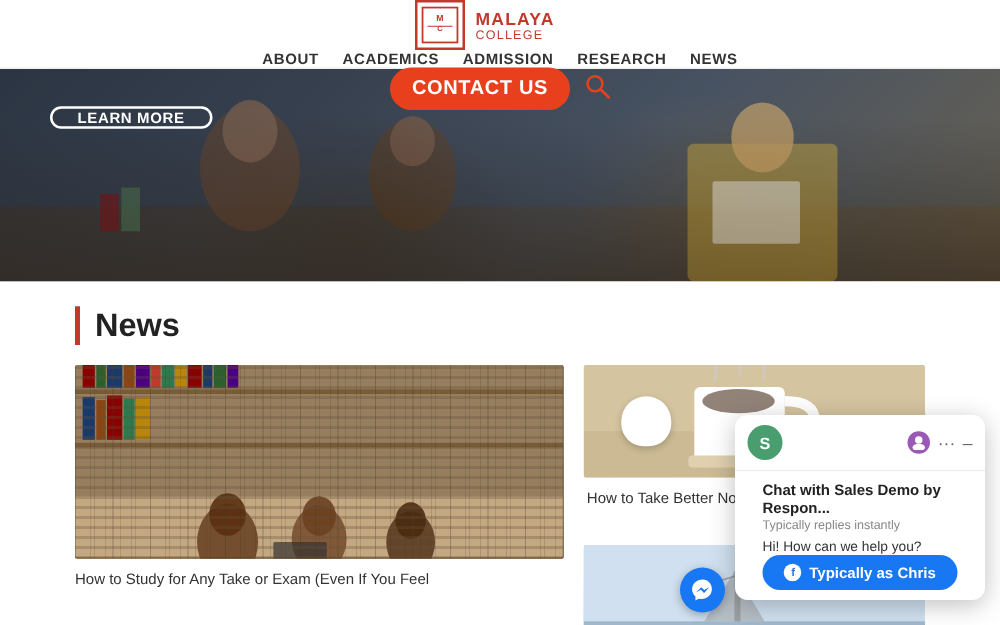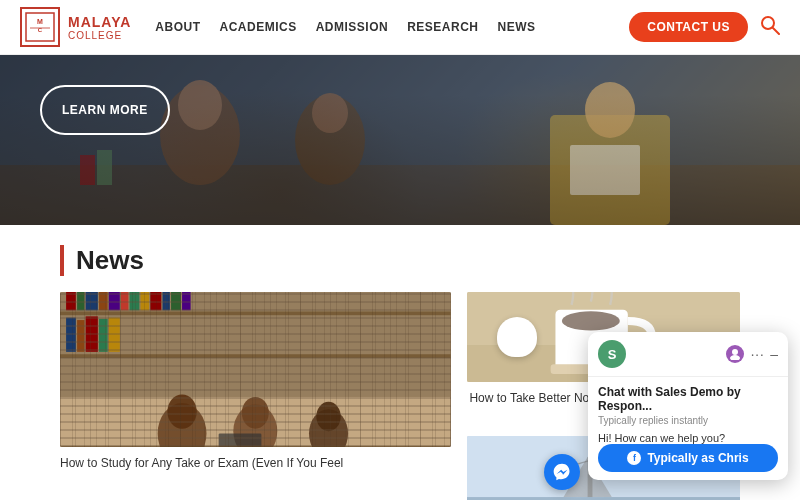--- a/index.html
+++ b/index.html
@@ -8,20 +8,21 @@
     
     .header {
       display: flex;
       align-items: center;
       padding: 0 20px;
       height: 55px;
       background: #fff;
       border-bottom: 1px solid #eee;
       position: relative;
       z-index: 10;
+      flex-direction: column;
     }
     .logo-area {
       display: flex;
       align-items: center;
       margin-right: 24px;
     }
     .logo-box {
       width: 40px;
       height: 40px;
       border: 2px solid #c0392b;
@@ -68,21 +69,21 @@
       display: flex;
       align-items: center;
       gap: 12px;
     }
     .contact-btn {
       background: #e8401c;
       color: #fff;
       border: none;
       border-radius: 25px;
       padding: 8px 18px;
-      font-size: 12px;
+      font-size: 16px;
       font-weight: bold;
       cursor: pointer;
       letter-spacing: 0.5px;
     }
     .search-icon-btn {
       background: none;
       border: none;
       cursor: pointer;
       color: #e8401c;
       font-size: 18px;
@@ -114,21 +115,21 @@
         radial-gradient(ellipse 150px 120px at 70% 60%, rgba(200,160,80,0.4) 0%, transparent 70%);
     }
     .learn-more-btn {
       position: absolute;
       top: 30px;
       left: 40px;
       background: transparent;
       color: #fff;
       border: 2px solid #fff;
       border-radius: 25px;
-      padding: 16px 20px;
+      padding: 0 20px;
       font-size: 12px;
       font-weight: bold;
       cursor: pointer;
       letter-spacing: 0.5px;
     }
 
     
     .news-section {
       padding: 20px 60px 20px 60px;
       background: #fff;
@@ -257,21 +258,21 @@
       justify-content: center;
       font-size: 8px;
       color: #fff;
     }
     .chat-more-icon, .chat-minimize-icon {
       font-size: 14px;
       color: #666;
       cursor: pointer;
     }
     .chat-body {
-      padding: 8px 10px;
+      padding: 8px 22px;
     }
     .chat-company {
       font-size: 12px;
       font-weight: bold;
       color: #222;
       margin-bottom: 2px;
     }
     .chat-status {
       font-size: 10px;
       color: #888;

